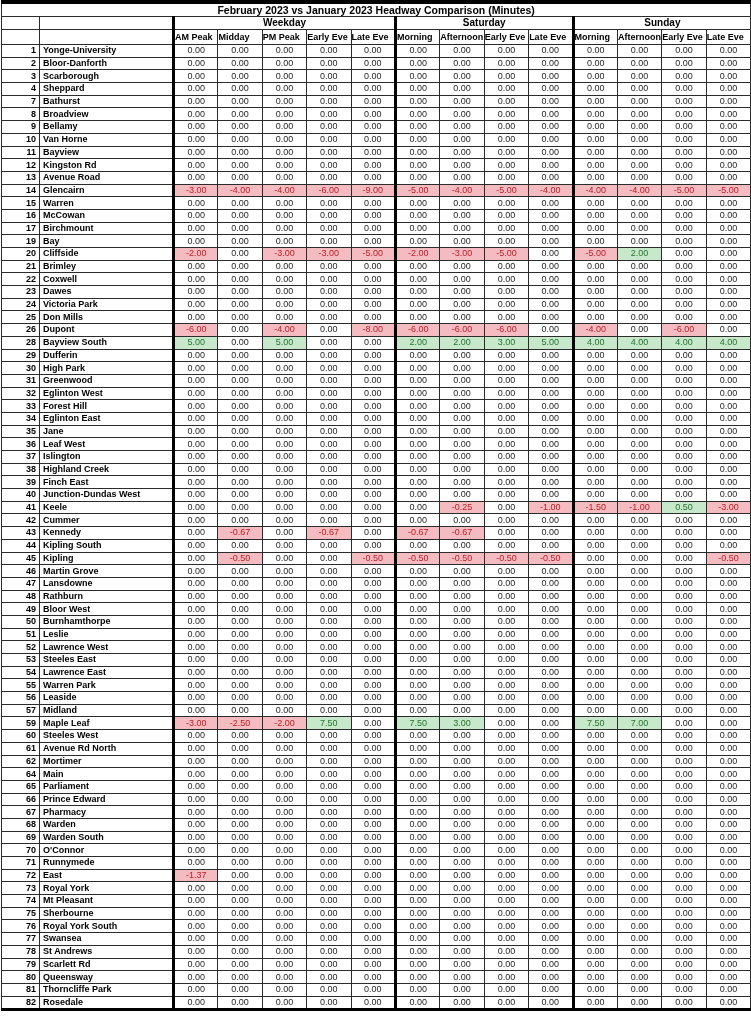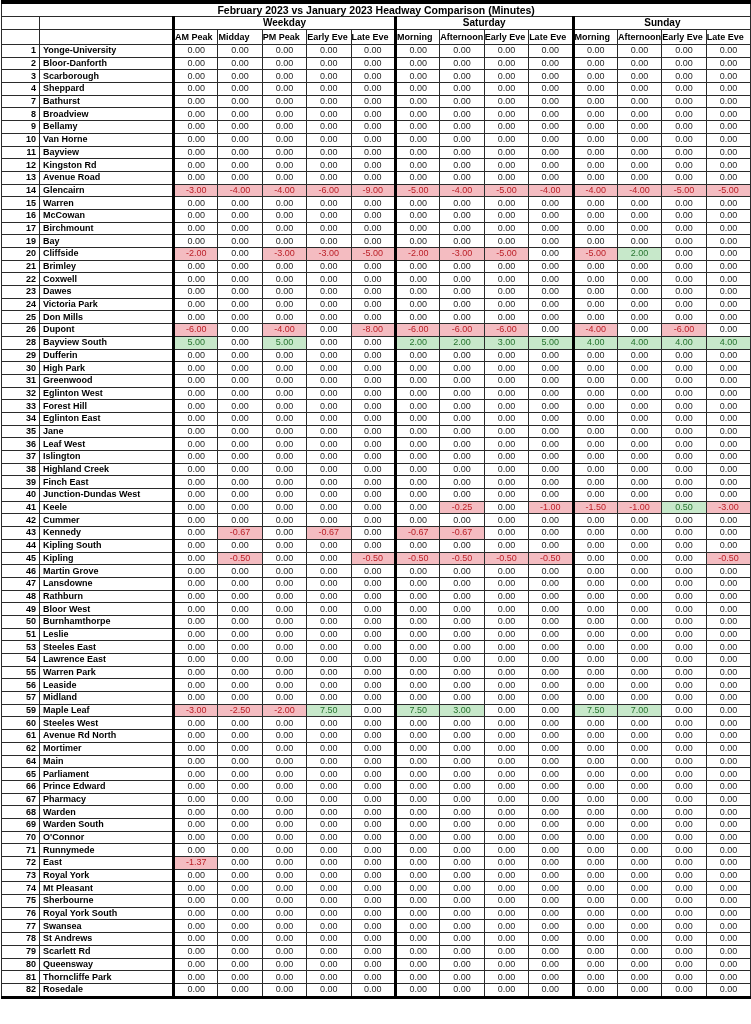--- a/index.html
+++ b/index.html
@@ -903,20 +903,37 @@
           <td class="val thick-l">0.00</td>
           <td class="val">0.00</td>
           <td class="val">0.00</td>
           <td class="val">0.00</td>
           <td class="val thick-l">0.00</td>
           <td class="val">0.00</td>
           <td class="val">0.00</td>
           <td class="val">0.00</td>
         </tr>
         <tr>
+          <td class="rownum">52</td>
+          <td class="rname">Lawrence West</td>
+          <td class="val thick-l">0.00</td>
+          <td class="val">0.00</td>
+          <td class="val">0.00</td>
+          <td class="val">0.00</td>
+          <td class="val">0.00</td>
+          <td class="val thick-l">0.00</td>
+          <td class="val">0.00</td>
+          <td class="val">0.00</td>
+          <td class="val">0.00</td>
+          <td class="val thick-l">0.00</td>
+          <td class="val">0.00</td>
+          <td class="val">0.00</td>
+          <td class="val">0.00</td>
+        </tr>
+        <tr>
           <td class="rownum">53</td>
           <td class="rname">Steeles East</td>
           <td class="val thick-l">0.00</td>
           <td class="val">0.00</td>
           <td class="val">0.00</td>
           <td class="val">0.00</td>
           <td class="val">0.00</td>
           <td class="val thick-l">0.00</td>
           <td class="val">0.00</td>
           <td class="val">0.00</td>

